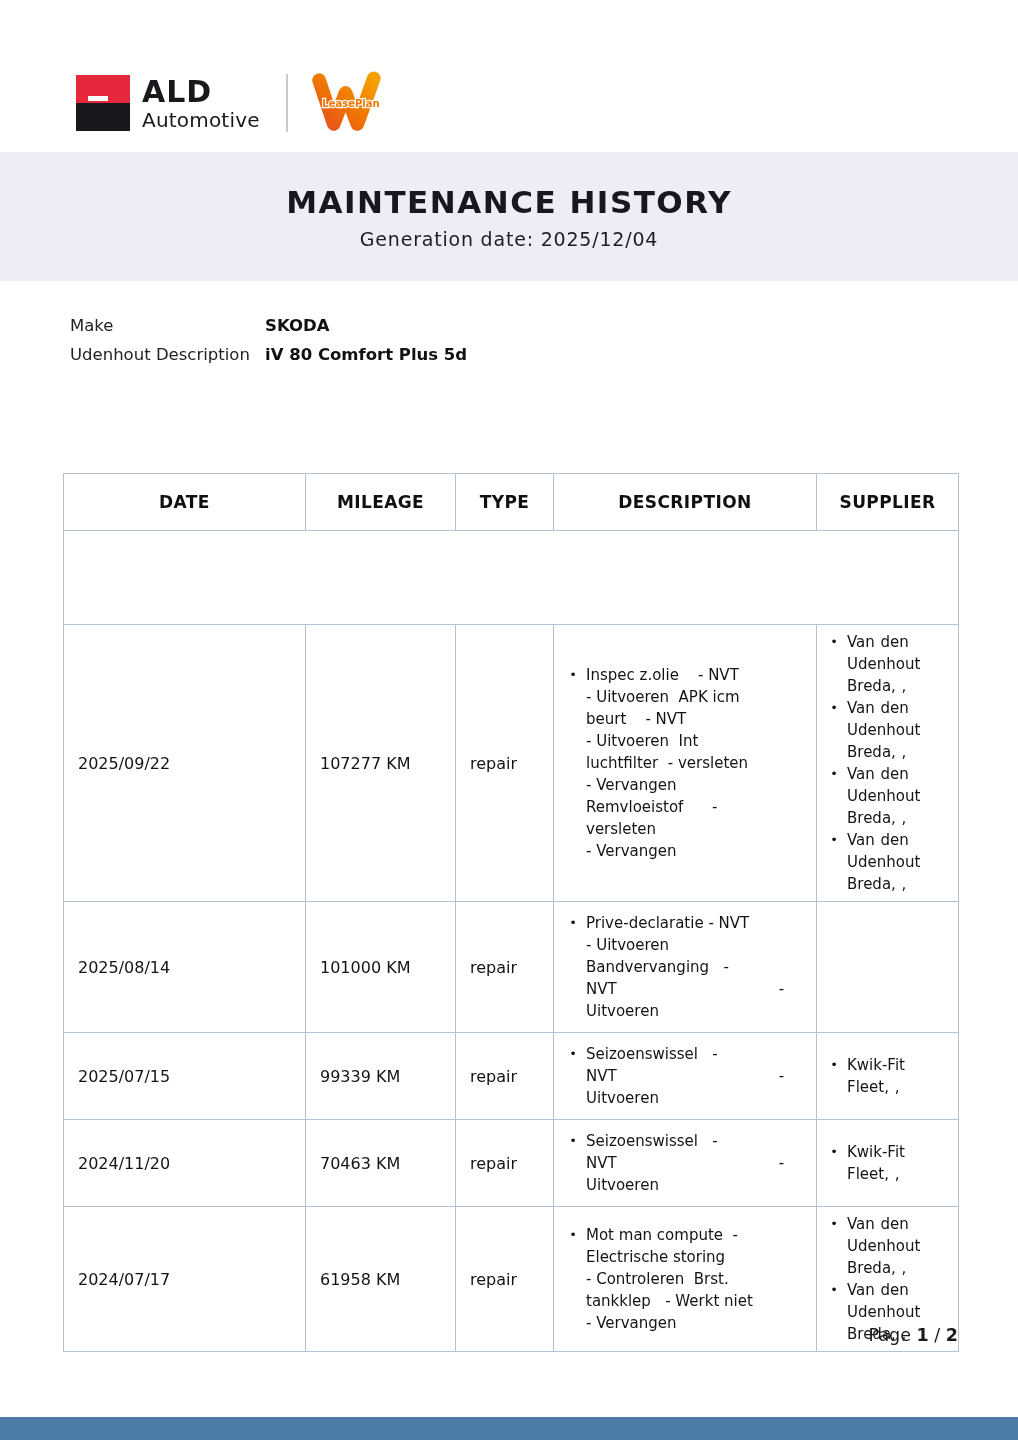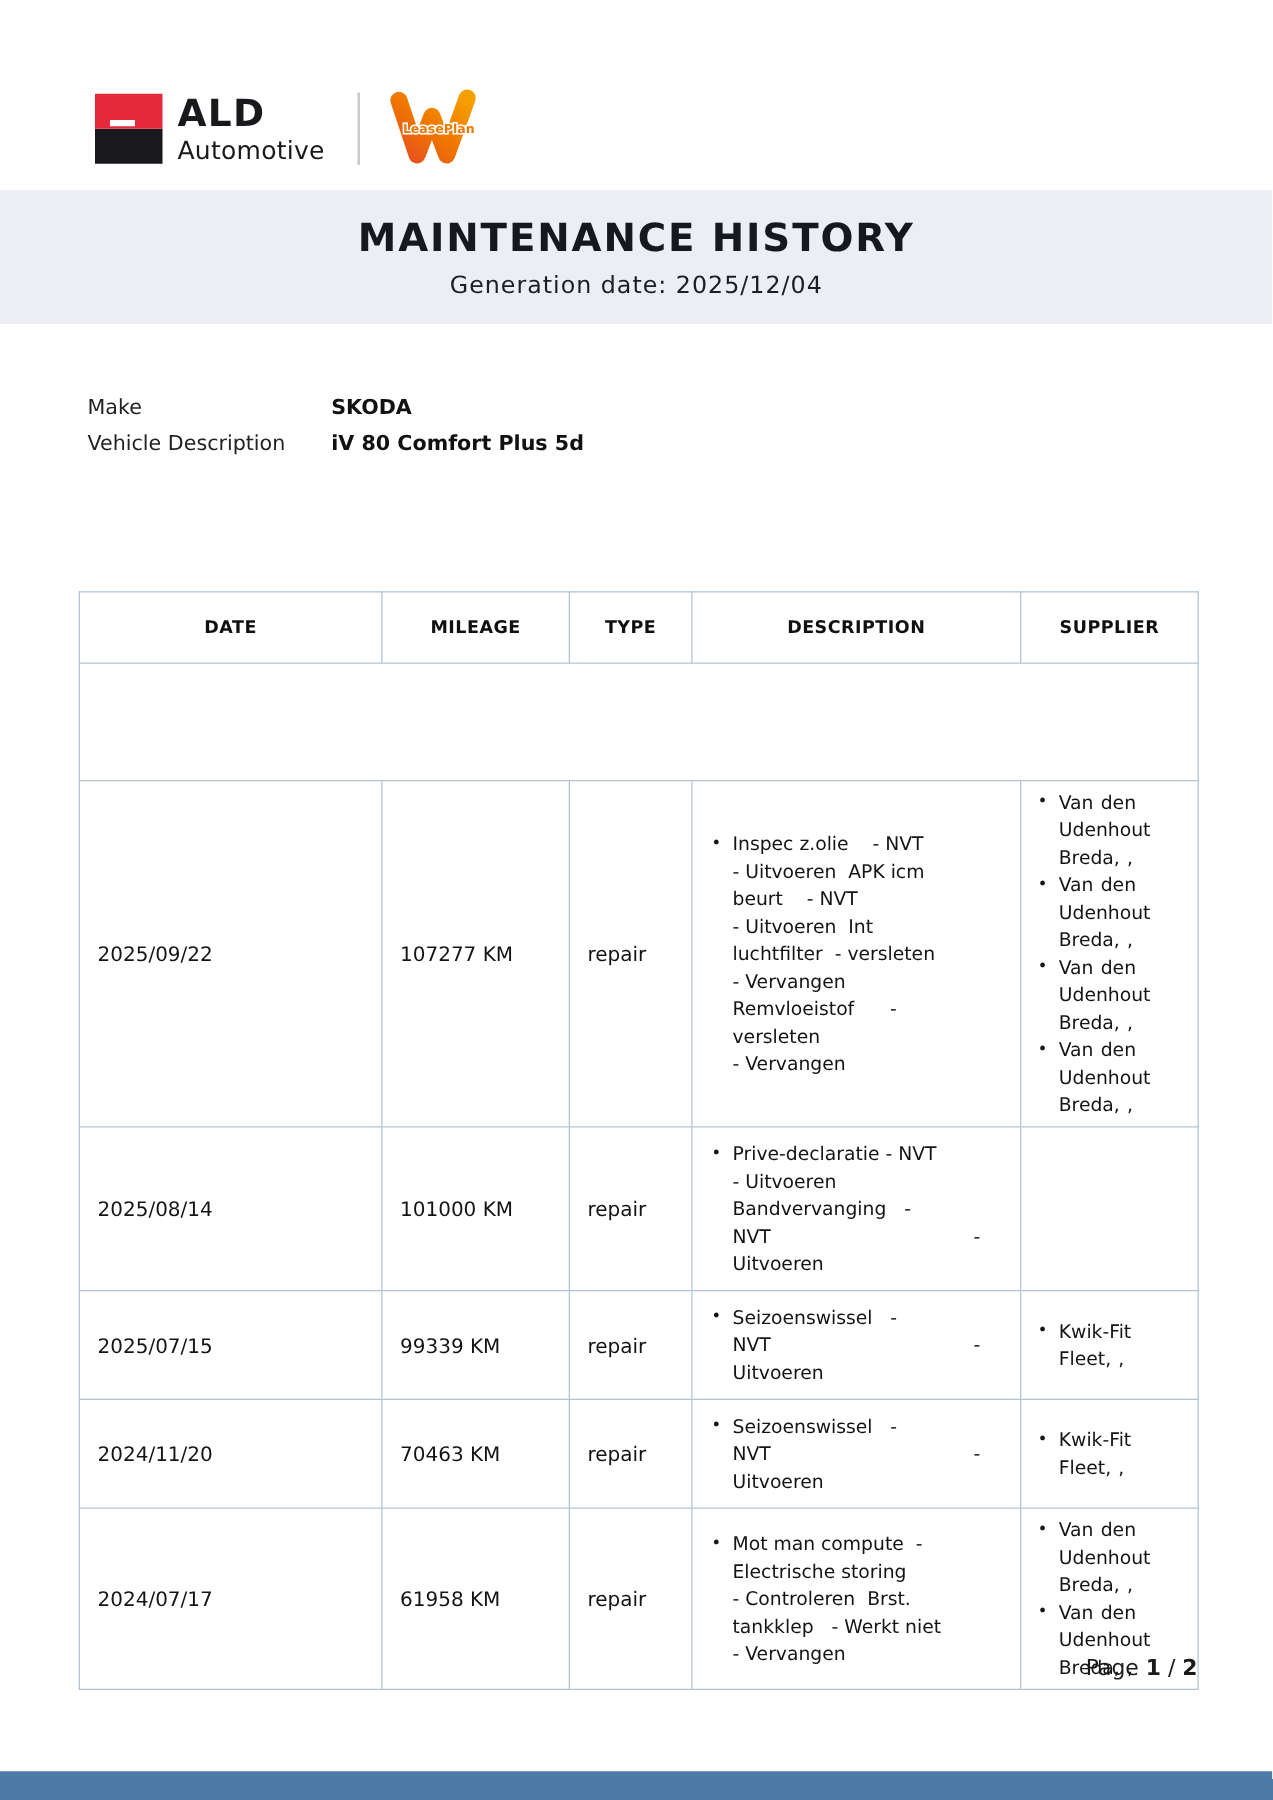--- a/index.html
+++ b/index.html
@@ -17,21 +17,21 @@
   .ald-mark .red .dash { position:absolute; left:12px; bottom:2px; width:20px; height:5px; background:#ffffff; }
   .ald-mark .black { height:28px; background:#19181d; }
   .ald-words { margin-left:12px; line-height:1; }
   .ald-name { font-size:30px; font-weight:bold; letter-spacing:1px; color:#19181d; }
   .ald-sub  { font-size:20px; color:#19181d; margin-top:3px; letter-spacing:0.2px; }
   .logo-divider { width:2px; height:58px; background:#c9c9ce; margin:0 22px 0 26px; }
   .lp-logo { width:82px; height:66px; }
 
   
   .title-band {
-    position:absolute; top:152px; left:0; width:100%; height:107px;
+    position:absolute; top:152px; left:0; width:100%; height:129px;
     background:#ecedf5; display:flex; flex-direction:column; align-items:center; justify-content:center;
   }
   .doc-title { font-size:31px; font-weight:bold; letter-spacing:1.5px; color:#17171f; }
   .doc-subtitle { font-size:19px; letter-spacing:0.8px; color:#1d1d24; margin-top:8px; }
 
   
   .vehicle-info { position:absolute; top:317px; left:70px; }
   .vi-row { display:flex; margin-bottom:11px; font-size:16.5px; line-height:1.1; }
   .vi-label { width:195px; color:#222; }
   .vi-value { font-weight:bold; color:#111; }
@@ -42,21 +42,21 @@
     border-collapse:collapse; table-layout:fixed;
     font-size:15px; color:#141414;
   }
   .maint-table col.c-date { width:242px; }
   .maint-table col.c-mileage { width:150px; }
   .maint-table col.c-type { width:98px; }
   .maint-table col.c-desc { width:263px; }
   .maint-table col.c-supplier { width:142px; }
   .maint-table th, .maint-table td { border:1px solid #b3c3d6; vertical-align:middle; }
   .maint-table th {
-    height:57px; font-size:14px; font-weight:bold; letter-spacing:0.4px;
+    height:57px; font-size:17px; font-weight:bold; letter-spacing:0.4px;
     text-align:center; color:#101010; background:#ffffff;
   }
   tr.spacer-row td { height:94px; border-left:1px solid #b3c3d6; border-right:1px solid #b3c3d6; }
   td.c-date, td.c-mileage, td.c-type { padding-left:14px; font-size:16px; }
   td.c-desc { padding:10px 8px 10px 6px; }
   td.c-supplier { padding:6px 4px; vertical-align:middle; }
   .bullet-item { display:flex; align-items:flex-start; }
   .bullet-glyph { flex:0 0 26px; text-align:center; font-size:13px; line-height:22px; }
   .desc-text { white-space:pre-wrap; line-height:22px; font-size:15px; }
   .sup-text { width:86px; line-height:22px; font-size:15px; word-spacing:1px; }
@@ -104,21 +104,21 @@
     <div class="doc-title">MAINTENANCE HISTORY</div>
     <div class="doc-subtitle">Generation date: 2025/12/04</div>
   </div>
 
   <div class="vehicle-info">
     <div class="vi-row">
       <div class="vi-label">Make</div>
       <div class="vi-value">SKODA</div>
     </div>
     <div class="vi-row">
-      <div class="vi-label">Vehicle Description</div>
+      <div class="vi-label">Udenhout Description</div>
       <div class="vi-value">iV 80 Comfort Plus 5d</div>
     </div>
   </div>
 
   <table class="maint-table">
     <colgroup>
       <col class="c-date">
         <col class="c-mileage">
         <col class="c-type">
         <col class="c-desc">

